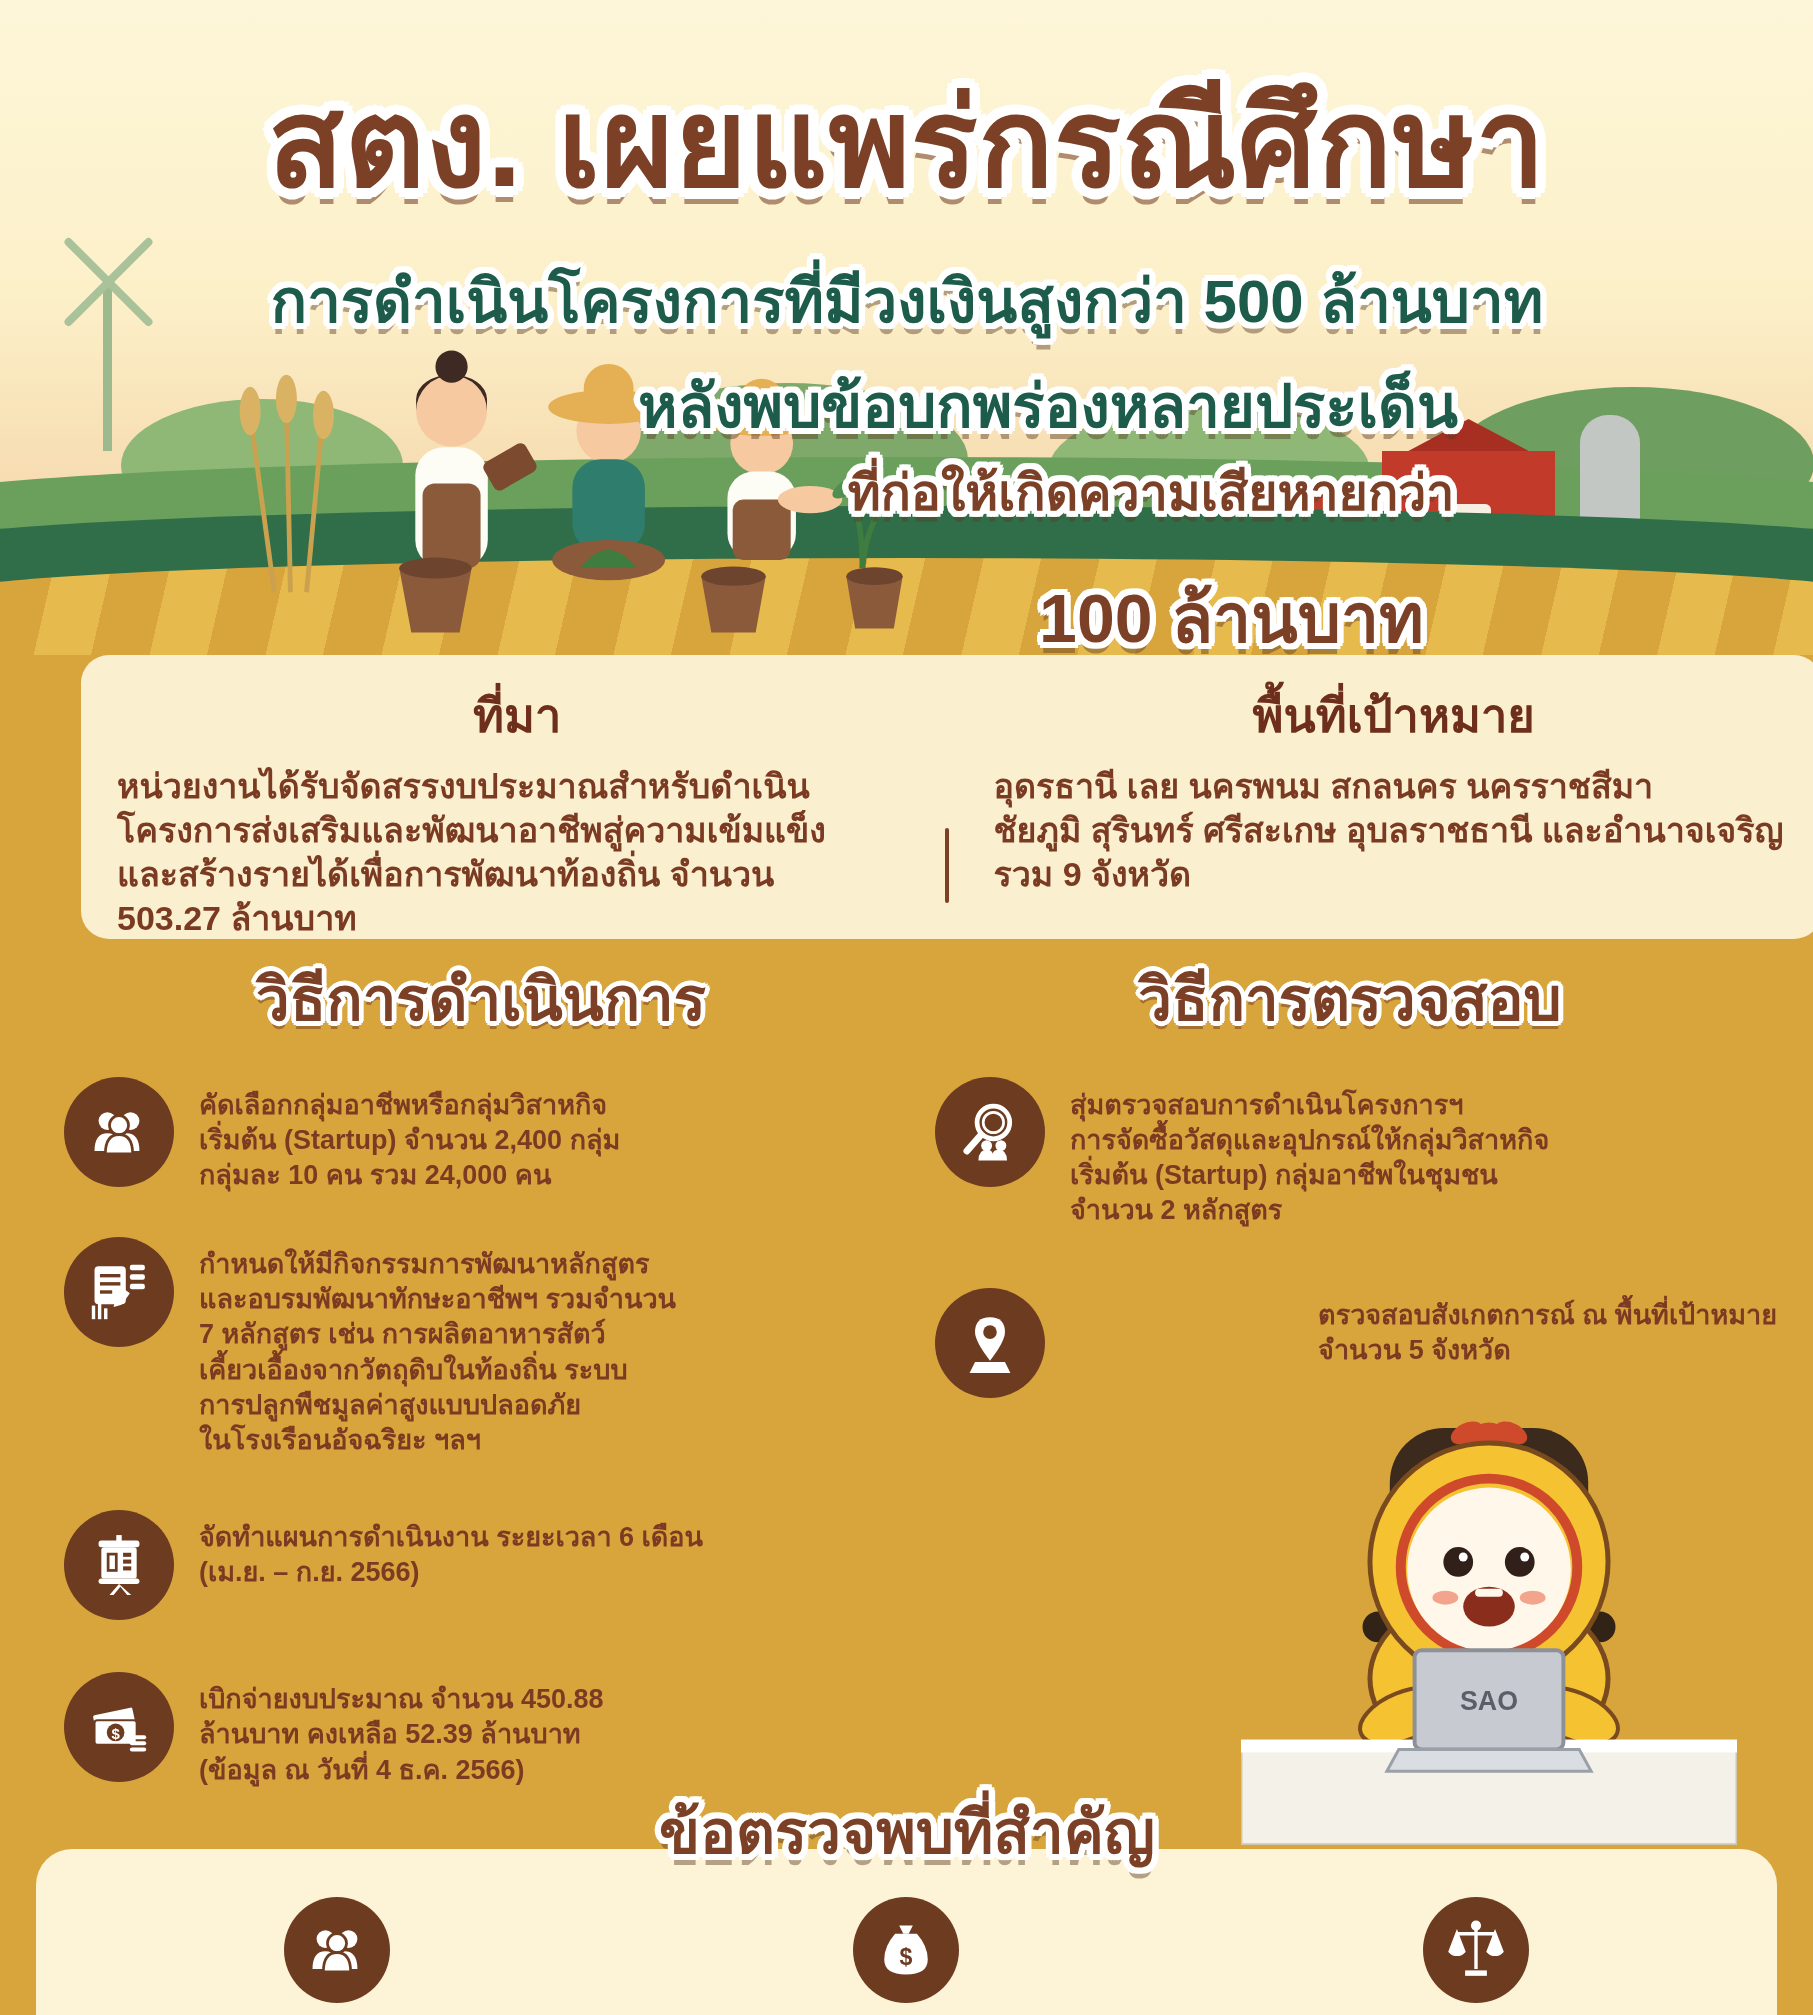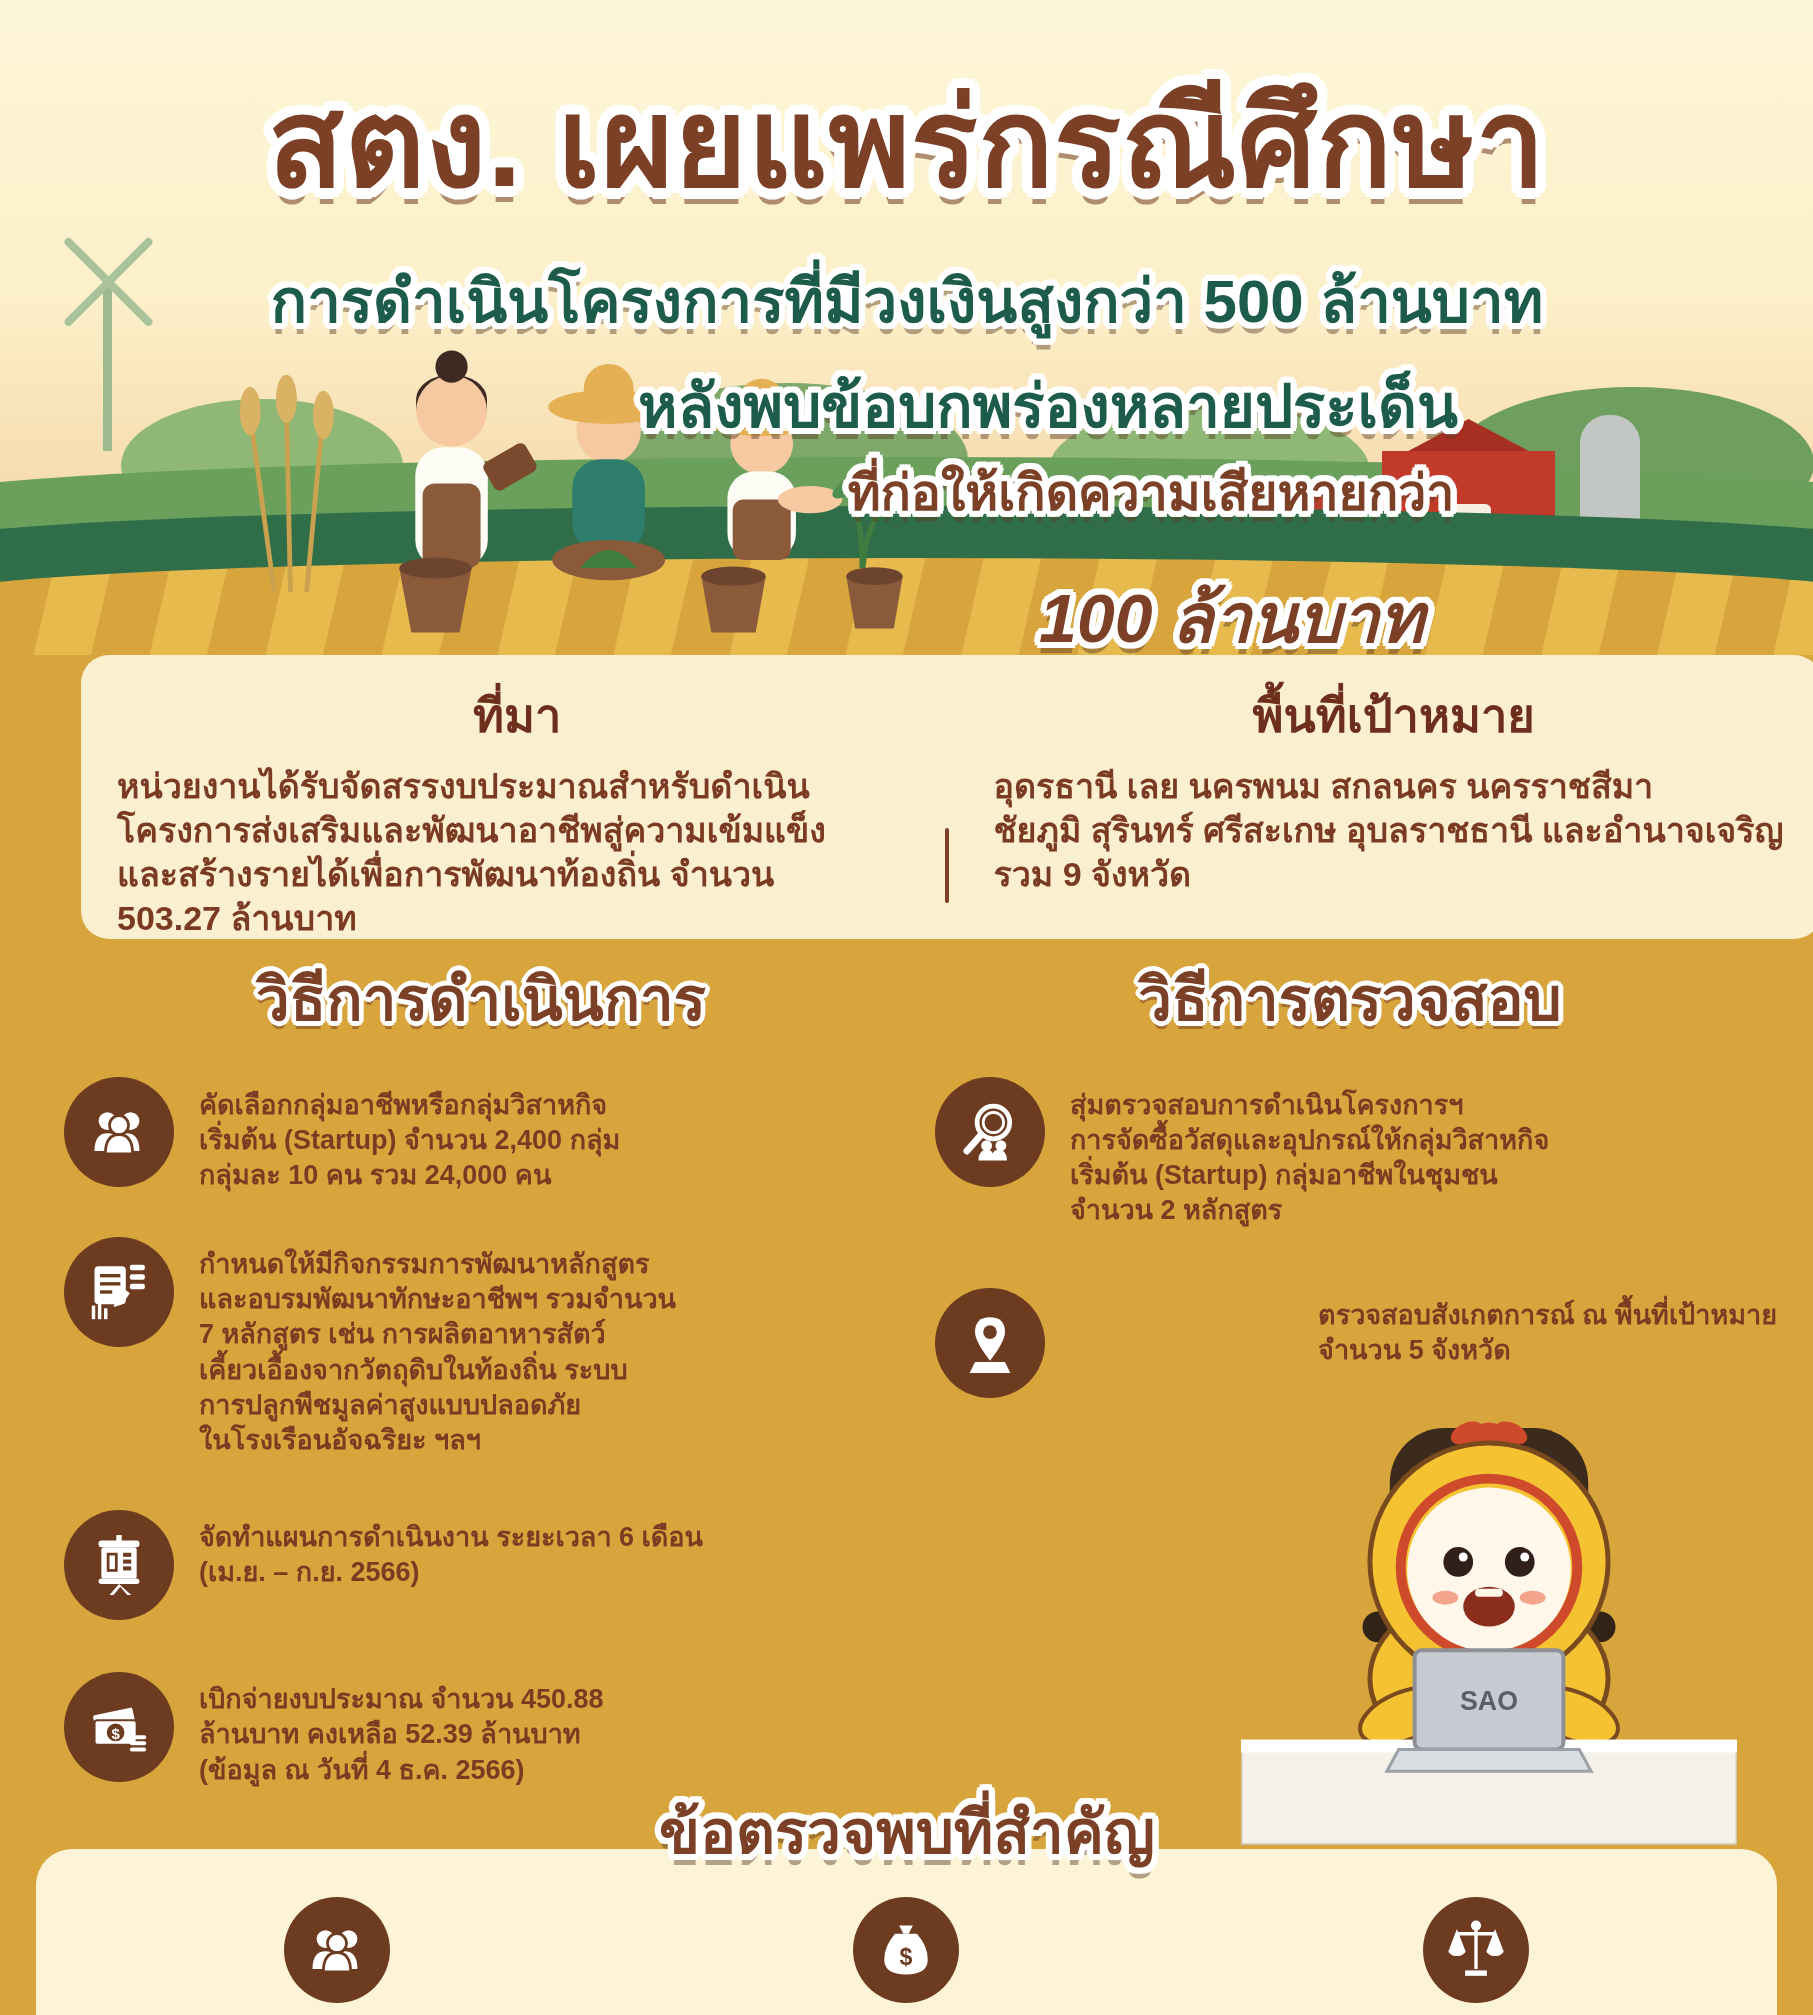--- a/index.html
+++ b/index.html
@@ -46,21 +46,21 @@
   .barndoor{position:absolute;left:1447px;top:504px;width:44px;height:60px;background:#f6efe2;border-radius:5.6px 5.6px 0 0;}
   .silo{position:absolute;left:1580px;top:415px;width:60px;height:149px;background:#c3c7c3;border-radius:28px 28px 3.2px 3.2px;}
   .hut{position:absolute;left:1314px;top:496px;width:69px;height:69px;background:#b8402e;}
   .hutroof{position:absolute;left:1306px;top:476px;width:85px;height:28px;background:#8f2c1f;clip-path:polygon(0 100%,50% 0,100% 100%);}
 
   .title{top:44px;left:0;right:0;font-size:124px;font-weight:800;color:#7b4026;letter-spacing:0.8px;}
   .sub{font-weight:800;}
   .sub1{top:253px;left:0;right:0;font-size:60px;color:#1d5b4a;}
   .sub2{top:358px;left:282px;right:0;font-size:60px;color:#1d5b4a;}
   .sub3{top:453px;left:488px;right:0;font-size:50px;color:#7b4026;}
-  .sub4{top:564px;left:649px;right:0;font-size:68px;color:#7b4026;font-style:italic;}
+  .sub4{top:564px;left:649px;right:0;font-size:68px;color:#7b4026;}
 
   
   .infobox{position:absolute;top:655px;left:36px;width:1741px;height:284px;background:#faefcf;border-radius:28px;margin-left:45px;}
   .infocols{display:flex;height:100%;}
   .icol{flex:1;padding:12px 28px 0 36px;}
   .icol.right{padding-left:48px;}
   .idiv{position:absolute;left:864px;top:173px;bottom:36px;width:4px;background:#7b4026;border-radius:2.4px;}
   .col-h{font-size:47px;font-weight:800;color:#6d2f1b;text-align:center;margin:11.3px 0 10.5px;}
   .col-b{font-size:34px;font-weight:600;color:#7b3a22;line-height:1.3;}
 

